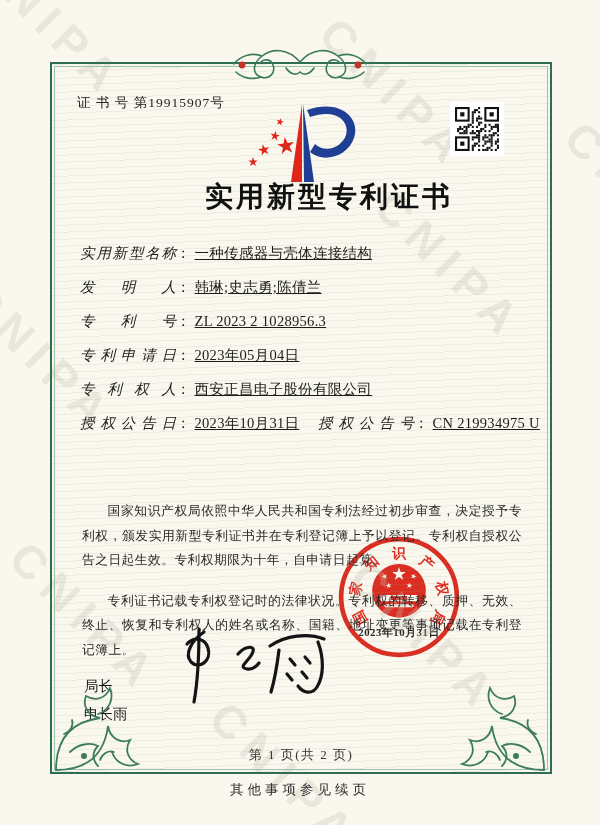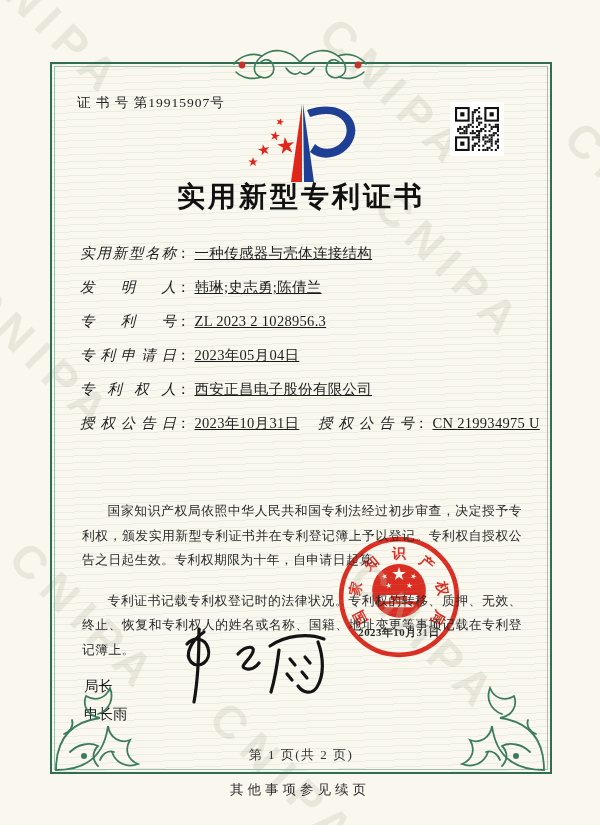--- a/index.html
+++ b/index.html
@@ -10,21 +10,21 @@
       transform:rotate(45deg);white-space:nowrap;z-index:1;user-select:none;}
   .frame{position:absolute;left:50px;top:62px;width:498px;height:708px;z-index:2;
          border:2px solid #2f6e52;
          background:repeating-linear-gradient(178deg, rgba(126,175,140,0.13) 0 1px, rgba(255,255,255,0) 1px 7px);}
   .frame-inner{position:absolute;inset:2px;border:1px solid #9cc2aa;pointer-events:none;}
   .cert-no{position:absolute;left:25px;top:30px;font-size:13.5px;letter-spacing:1px;color:#222;}
   .logo{position:absolute;left:188px;top:38px;}
   .qr-wrap{position:absolute;left:398px;top:38px;width:54px;height:54px;background:#fff;
            display:flex;align-items:center;justify-content:center;}
   .title{position:absolute;left:0;top:114px;width:100%;text-align:center;
-         font-size:28px;font-weight:700;letter-spacing:3px;color:#111;}
+         font-size:28px;font-weight:700;letter-spacing:3px;color:#111;padding-left:28px;}
   .fields{position:absolute;left:28px;top:172px;width:446px;}
   .f-row{position:relative;height:34px;line-height:34px;font-size:14.5px;white-space:nowrap;}
   .f-label{display:inline-block;width:96px;text-align:justify;text-align-last:justify;
            vertical-align:top;color:#1c1c1c;font-style:italic;}
   .f-colon{display:inline-block;margin-right:4px;}
   .f-value{letter-spacing:0.3px;text-decoration:underline;}
   .f-group2{position:absolute;left:238px;top:0;}
   .body-text{position:absolute;left:30px;top:419px;width:440px;font-size:12.8px;
              line-height:1.92;text-align:justify;color:#2a2a2a;letter-spacing:0.4px;}
   .body-text p{margin:16px 0 2px 0;text-indent:2em;}

